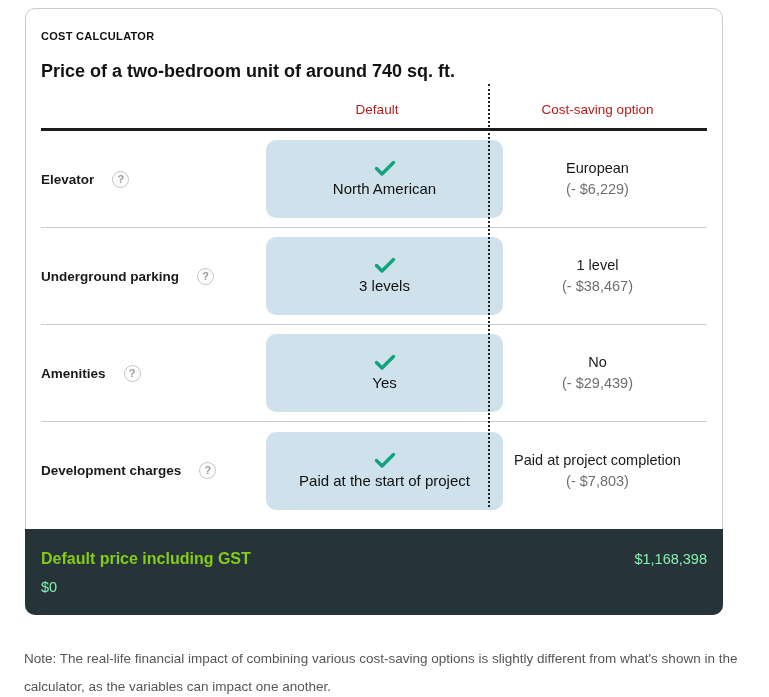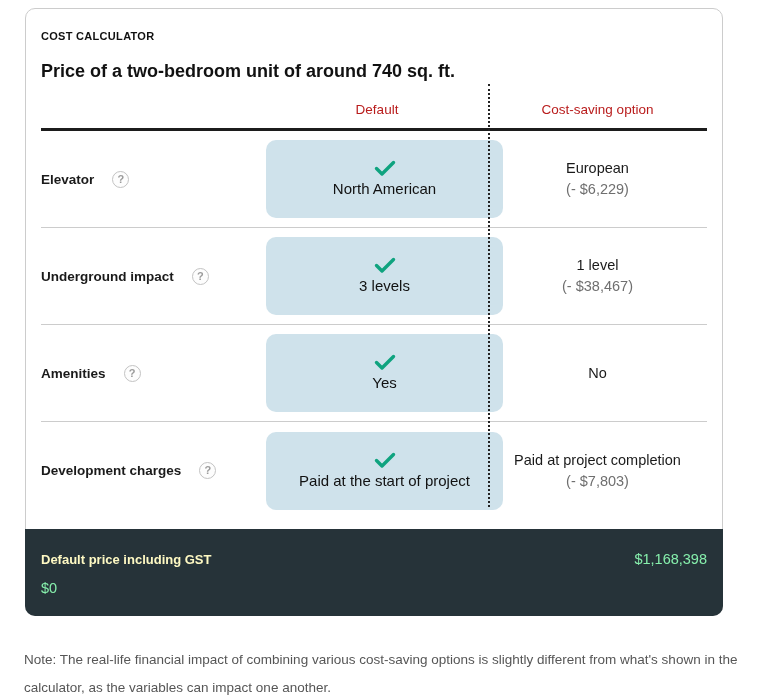--- a/index.html
+++ b/index.html
@@ -139,22 +139,22 @@
     border-radius: 0 0 10px 10px;
     padding: 16px 16px 14px 16px;
   }
   .sum-row {
     display: flex;
     justify-content: space-between;
     align-items: baseline;
     line-height: 28px;
   }
   .sum-label {
-    color: #fef9c3;
-    font-size: 13px;
+    color: #84cc16;
+    font-size: 16px;
     font-weight: 700;
   }
   .sum-value {
     color: #86efac;
     font-size: 14.5px;
     font-weight: 400;
   }
 
   
   .footnote { margin: 30px 0 0 -1px; max-width: 714px; }
@@ -205,21 +205,21 @@
           </div>
         </div>
         <div class="cost-cell">
           <div class="cost-main">European</div>
           <div class="cost-saving">(- $6,229)</div>
         </div>
       </div>
 
       <div class="calc-row">
         <div class="label-cell">
-          <span class="row-label">Underground impact</span>
+          <span class="row-label">Underground parking</span>
           <span class="help-icon">?</span>
         </div>
         <div>
           <div class="opt-box">
             <svg class="check-icon" width="24" height="17" viewBox="0 0 24 17">
                 <path d="M3.5 8.5 L9 14 L20.5 2.5" fill="none" stroke="#0fa37f" stroke-width="3.4" stroke-linecap="round" stroke-linejoin="round"></path>
               </svg>
             <span class="opt-text">3 levels</span>
           </div>
         </div>
@@ -237,20 +237,21 @@
         <div>
           <div class="opt-box">
             <svg class="check-icon" width="24" height="17" viewBox="0 0 24 17">
                 <path d="M3.5 8.5 L9 14 L20.5 2.5" fill="none" stroke="#0fa37f" stroke-width="3.4" stroke-linecap="round" stroke-linejoin="round"></path>
               </svg>
             <span class="opt-text">Yes</span>
           </div>
         </div>
         <div class="cost-cell">
           <div class="cost-main">No</div>
+          <div class="cost-saving">(- $29,439)</div>
         </div>
       </div>
 
       <div class="calc-row">
         <div class="label-cell">
           <span class="row-label">Development charges</span>
           <span class="help-icon">?</span>
         </div>
         <div>
           <div class="opt-box">

